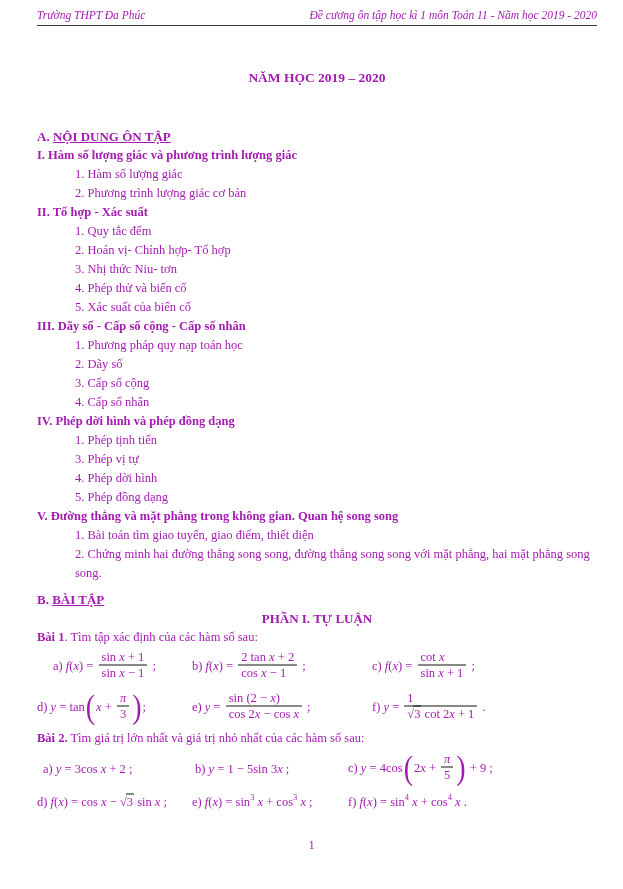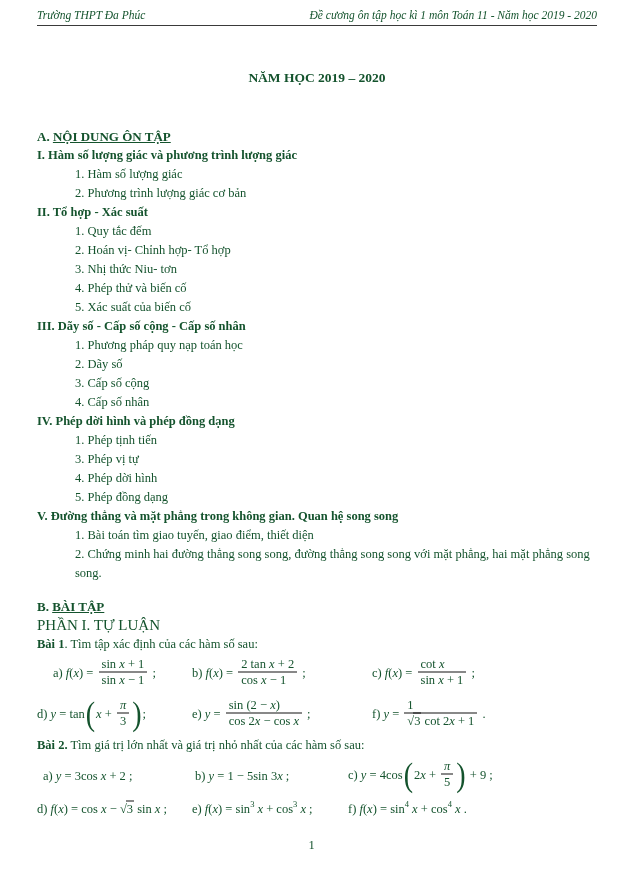--- a/index.html
+++ b/index.html
@@ -1,35 +1,35 @@
 <!DOCTYPE html>
 <html><head>
 <meta charset="utf-8">
 <style>
   html,body{margin:0;padding:0;background:#e8e8e8;}
   .page{
     position:relative;
     width:623px;height:889px;
     background:#ffffff;
     font-family:"Liberation Serif", serif;
-    font-size:12.5px;color:#14532d;
+    font-size:12.5px;color:#a21caf;
     overflow:hidden;
     margin:0 auto;
   }
   .content{padding:9px 26px 0 37px;}
   
   .doc-header{display:flex;justify-content:space-between;align-items:baseline;
     font-style:italic;font-size:11.5px;white-space:nowrap;}
   .rule{border:0;border-top:1.4px solid #3a3a3a;margin:4px 0 0 0;}
   
   .title-block{text-align:center;font-weight:bold;font-size:13.5px;line-height:18px;margin-top:7px;white-space:pre-wrap;}
   
   .sec-heading{font-weight:bold;font-size:13px;line-height:19px;margin-top:4px;}
   .sec-heading .und{text-decoration:underline;}
-  .part-title{font-weight:normal;font-size:15px;line-height:19px;}
+  .part-title{font-weight:bold;font-size:13px;line-height:19px;text-align:center;}
   
   .outline{line-height:19px;}
   .group-title{font-weight:bold;}
   .outline-item{padding-left:38px;}
   
   .problem-title{line-height:19px;}
   .plabel{font-weight:bold;}
   .formula-row{position:relative;}
   .fcell{position:absolute;top:50%;transform:translateY(-50%);
     white-space:nowrap;line-height:15px;}
@@ -86,21 +86,21 @@
         <div class="group-title">IV. Phép dời hình và phép đồng dạng</div>
         <div class="outline-item">1. Phép tịnh tiến</div>
         <div class="outline-item">3. Phép vị tự</div>
         <div class="outline-item">4. Phép dời hình</div>
         <div class="outline-item">5. Phép đồng dạng</div>
         <div class="group-title">V. Đường thẳng và mặt phẳng trong không gian. Quan hệ song song</div>
         <div class="outline-item">1. Bài toán tìm giao tuyến, giao điểm, thiết diện</div>
         <div class="outline-item">2. Chứng minh hai đường thẳng song song, đường thẳng song song với mặt phẳng, hai mặt phẳng song song.</div>
       </div>
 
-    <div class="sec-heading" style="margin-top:14px;">
+    <div class="sec-heading" style="margin-top:7px;">
       <span>B. </span><span class="und">BÀI TẬP</span>
     </div>
     <div class="part-title">PHẦN I. TỰ LUẬN</div>
 
     <div id="problems">
         <div class="problem-title"><span class="plabel">Bài 1</span><span>. Tìm tập xác định của các hàm số sau:</span></div>
         <div class="formula-row" style="height: 40px;">
           <span class="fcell" style="left: 16px;">a) <span class="mi">f</span>(<span class="mi">x</span>) = <span class="frac"><span class="num">sin <span class="mi">x</span> + 1</span><span class="den">sin <span class="mi">x</span> − 1</span></span> ;</span>
           <span class="fcell" style="left: 155px;">b) <span class="mi">f</span>(<span class="mi">x</span>) = <span class="frac"><span class="num">2 tan <span class="mi">x</span> + 2</span><span class="den">cos <span class="mi">x</span> − 1</span></span> ;</span>
           <span class="fcell" style="left: 335px;">c) <span class="mi">f</span>(<span class="mi">x</span>) = <span class="frac"><span class="num">cot <span class="mi">x</span></span><span class="den">sin <span class="mi">x</span> + 1</span></span> ;</span>

